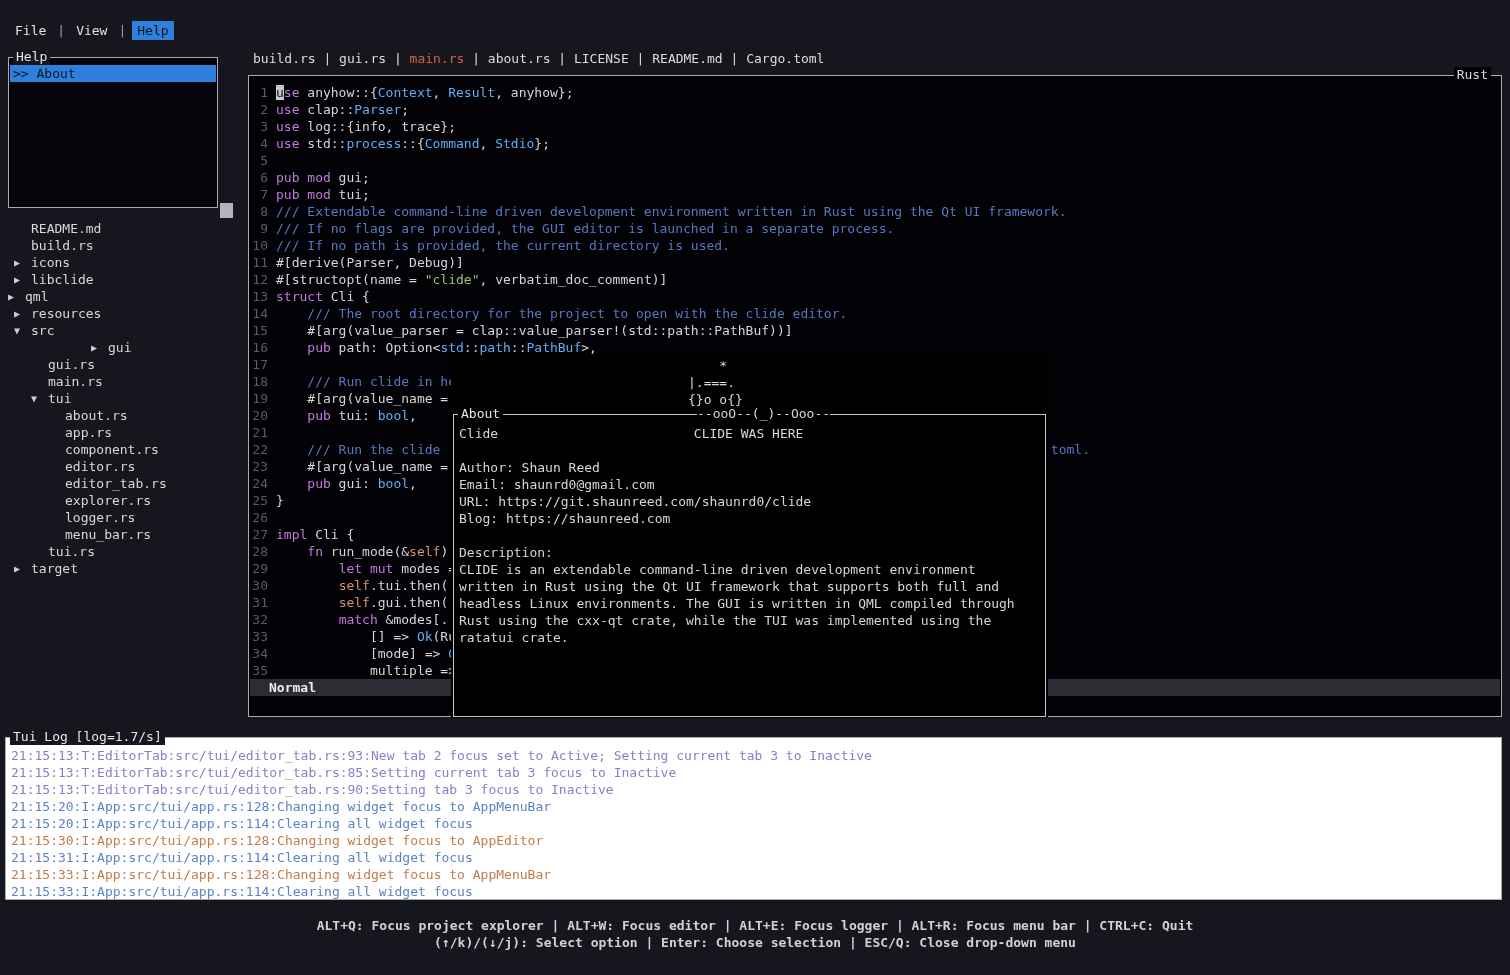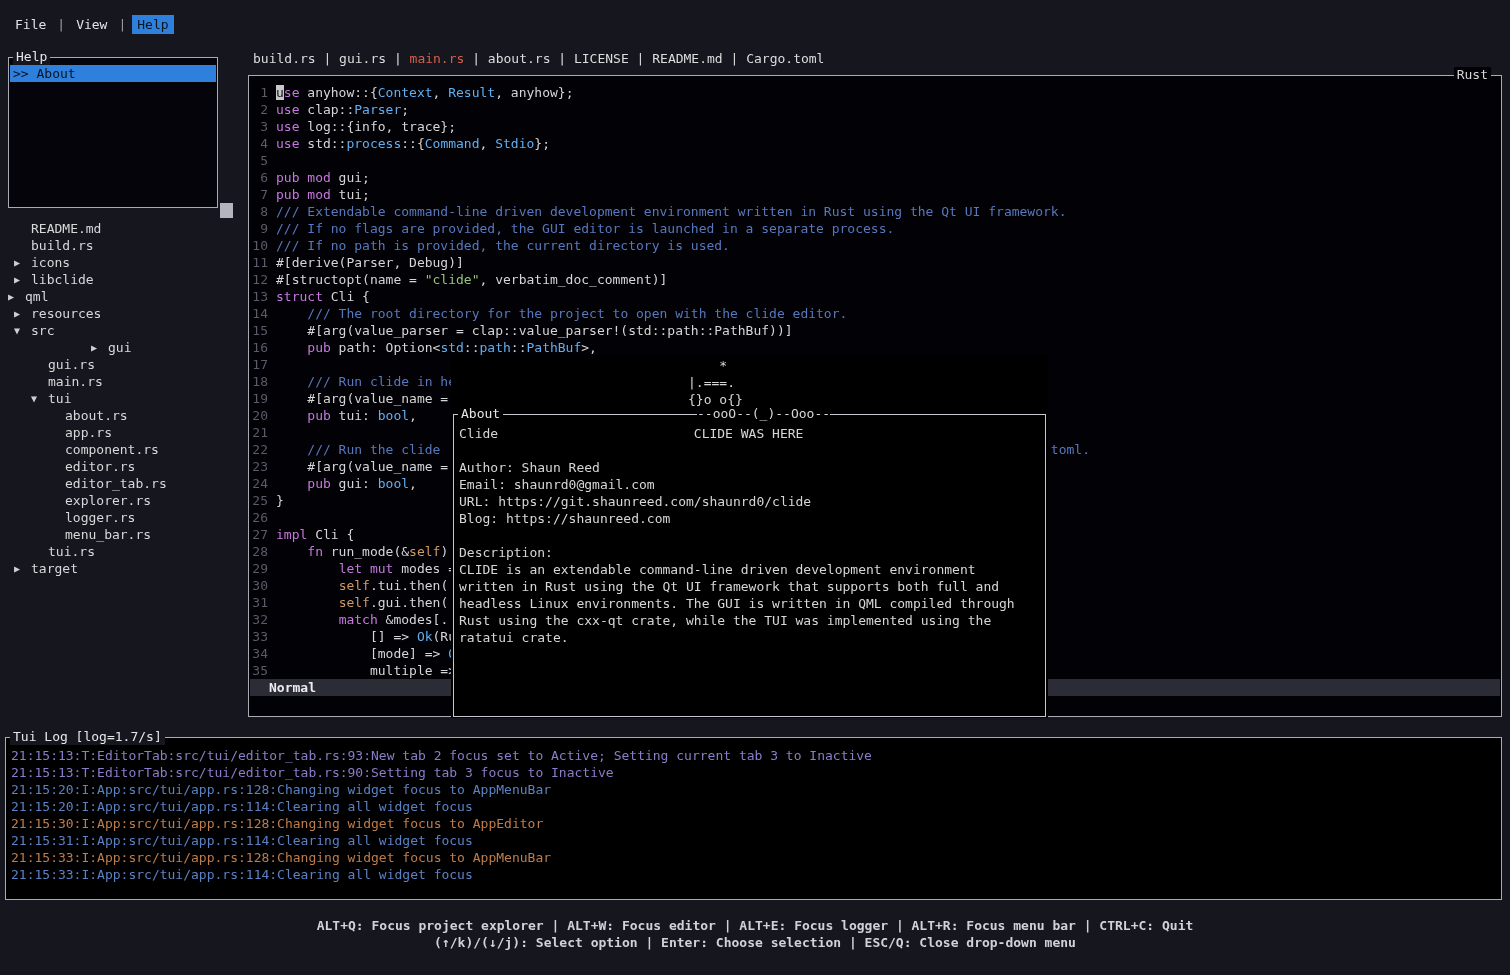--- a/index.html
+++ b/index.html
@@ -1,20 +1,20 @@
 <!DOCTYPE html>
 <html style="--hl: #2f80dc; --hlfg: #0a1420; --red: #d2604b;"><head>
 <meta charset="utf-8">
 <style>
   *{margin:0;padding:0;box-sizing:border-box;}
   html,body{background:#16161f;}
   .screen{position:relative;width:1510px;height:975px;background:#16161f;overflow:hidden;
     font-family:"DejaVu Sans Mono",monospace;font-size:13px;color:#d6d6d6;}
   
-  .menubar{position:absolute;left:10px;top:12px;height:24px;display:flex;align-items:center;}
+  .menubar{position:absolute;left:10px;top:18px;height:24px;display:flex;align-items:center;}
   .mitem{padding:2px 5px;color:#e2e2e6;white-space:pre;}
   .mitem.active{background:var(--hl);color:var(--hlfg);}
   .sep{color:#9c9ca8;margin:0 6px;}
   
   .box-title{position:absolute;top:-9px;left:4px;background:#16161f;padding:0 3px;color:#e6e6ea;line-height:16px;white-space:pre;}
   
   .help-box{position:absolute;left:8px;top:57px;width:210px;height:151px;border:1px solid #aaaab4;background:#04040a;}
   .dd-item{height:17px;line-height:17px;margin:7px 1px 0 1px;padding-left:3px;white-space:pre;}
   .dd-item.selected{background:var(--hl);color:var(--hlfg);}
   .scroll-thumb{position:absolute;left:220px;top:203px;width:13px;height:15px;background:#b4b4be;}
@@ -34,21 +34,21 @@
   .cursor{background:#c9c9cc;color:#101016;}
   .status-bar{position:absolute;left:1px;right:1px;bottom:20px;height:17px;line-height:17px;background:#2c2c36;padding-left:19px;color:#ececf0;font-weight:bold;}
   
   .popup{position:absolute;left:451px;top:355px;width:597px;height:363px;background:#000;}
   .art{position:absolute;left:237px;top:2px;line-height:17px;font-family:inherit;color:#d6d6d6;}
   .popup-box{position:absolute;left:2px;top:59px;width:593px;height:303px;border:1px solid #c6c6d0;background:#000;}
   .popup-title{background:#000;}
   .border-art{position:absolute;top:-9px;left:243px;background:#000;color:#d6d6d6;white-space:pre;line-height:16px;}
   .popup-content{position:absolute;left:5px;top:10px;line-height:17px;white-space:pre;font-family:inherit;color:#d6d6d6;}
   
-  .log-box{position:absolute;left:5px;top:737px;width:1497px;height:163px;border:1px solid #aaaab4;background:#000000;}
+  .log-box{position:absolute;left:5px;top:737px;width:1497px;height:163px;border:1px solid #aaaab4;background:#ffffff;}
   .log-lines{position:absolute;left:5px;top:9px;right:4px;overflow:hidden;}
   .log-line{height:17px;line-height:17px;white-space:pre;}
   
   .helpbar{position:absolute;left:0;top:917px;width:100%;text-align:center;line-height:17px;color:#d2d2d6;font-weight:bold;}
   .helpbar div{height:17px;white-space:pre;}
 </style>
 </head>
 <body>
 
 <div class="screen">
@@ -263,20 +263,21 @@
 headless Linux environments. The GUI is written in QML compiled through
 Rust using the cxx-qt crate, while the TUI was implemented using the
 ratatui crate.</pre>
     </div>
   </div>
 
   <div class="log-box">
     <span class="box-title">Tui Log [log=1.7/s]</span>
     <div class="log-lines">
         <div class="log-line" style="color: rgb(141, 124, 201);">21:15:13:T:EditorTab:src/tui/editor_tab.rs:93:New tab 2 focus set to Active; Setting current tab 3 to Inactive</div>
+        <div class="log-line" style="color: rgb(141, 124, 201);">21:15:13:T:EditorTab:src/tui/editor_tab.rs:85:Setting current tab 3 focus to Inactive</div>
         <div class="log-line" style="color: rgb(141, 124, 201);">21:15:13:T:EditorTab:src/tui/editor_tab.rs:90:Setting tab 3 focus to Inactive</div>
         <div class="log-line" style="color: rgb(91, 130, 196);">21:15:20:I:App:src/tui/app.rs:128:Changing widget focus to AppMenuBar</div>
         <div class="log-line" style="color: rgb(91, 130, 196);">21:15:20:I:App:src/tui/app.rs:114:Clearing all widget focus</div>
         <div class="log-line" style="color: rgb(192, 124, 74);">21:15:30:I:App:src/tui/app.rs:128:Changing widget focus to AppEditor</div>
         <div class="log-line" style="color: rgb(91, 130, 196);">21:15:31:I:App:src/tui/app.rs:114:Clearing all widget focus</div>
         <div class="log-line" style="color: rgb(192, 124, 74);">21:15:33:I:App:src/tui/app.rs:128:Changing widget focus to AppMenuBar</div>
         <div class="log-line" style="color: rgb(91, 130, 196);">21:15:33:I:App:src/tui/app.rs:114:Clearing all widget focus</div>
       </div>
   </div>
 

